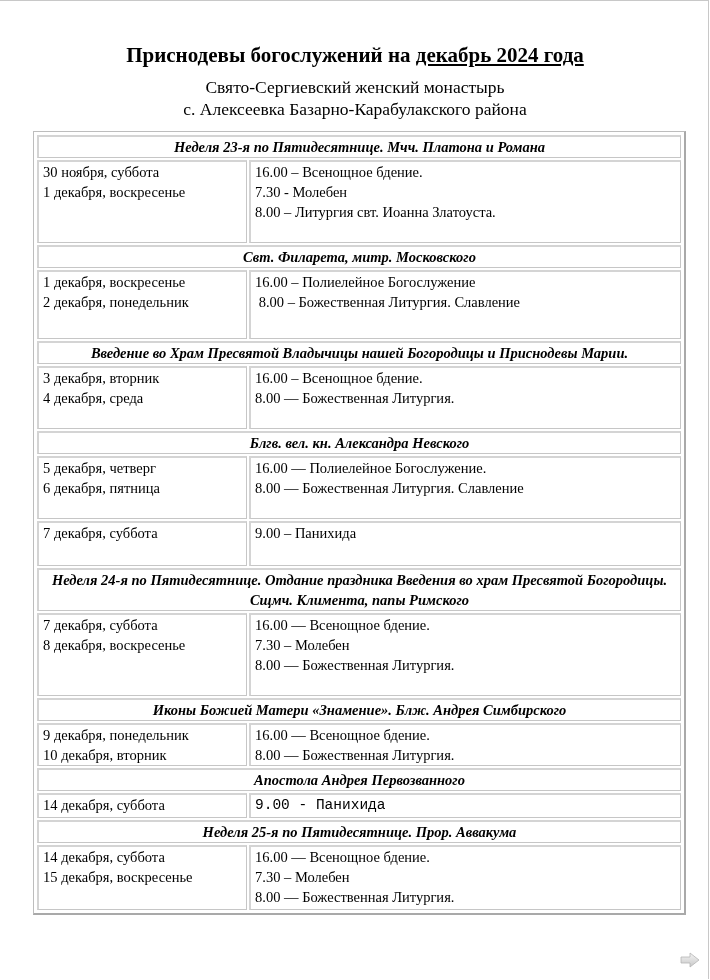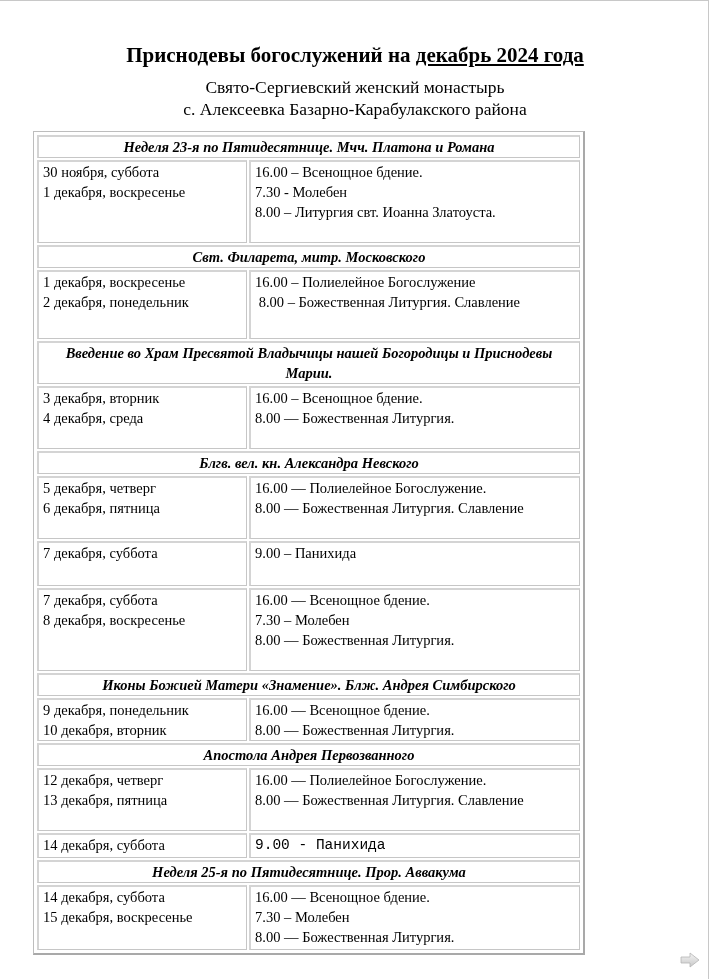--- a/index.html
+++ b/index.html
@@ -41,21 +41,21 @@
       font-size: 17.5px;
       line-height: 22px;
     }
     .sub1 { top: 76px; }
     .sub2 { top: 98px; }
 
     .schedule {
       position: absolute;
       left: 33px;
       top: 131px;
-      width: 552px;
+      width: 653px;
       border: 1px solid #bdbdbd;
       border-right: 2px solid #a9a9a9;
       border-bottom: 2px solid #a9a9a9;
       padding: 1px;
       box-sizing: border-box;
     }
     table.sched {
       width: 100%;
       border-collapse: separate;
       border-spacing: 2px;
@@ -158,20 +158,23 @@
         </tr>
         <tr>
           <td style="width: 205px; height: 42px;">
             <span class="line">7 декабря, суббота</span>
           </td>
           <td style="height: 42px;">
             <span class="line" style="white-space: pre;">9.00 – Панихида</span>
           </td>
         </tr>
         <tr>
+          <td class="head" colspan="2">Неделя 24-я по Пятидесятнице. Отдание праздника Введения во храм Пресвятой Богородицы. Сщмч. Климента, папы Римского</td>
+        </tr>
+        <tr>
           <td style="width: 222px; height: 80px;">
             <span class="line">7 декабря, суббота</span>
             <span class="line">8 декабря, воскресенье</span>
           </td>
           <td style="height: 80px;">
             <span class="line" style="white-space: pre;">16.00 — Всенощное бдение.</span>
             <span class="line" style="white-space: pre;">7.30 – Молебен</span>
             <span class="line" style="white-space: pre;">8.00 — Божественная Литургия.</span>
           </td>
         </tr>
@@ -183,30 +186,20 @@
             <span class="line">9 декабря, понедельник</span>
             <span class="line">10 декабря, вторник</span>
           </td>
           <td style="height: 40px;">
             <span class="line" style="white-space: pre;">16.00 — Всенощное бдение.</span>
             <span class="line" style="white-space: pre;">8.00 — Божественная Литургия.</span>
           </td>
         </tr>
         <tr>
           <td class="head" colspan="2">Апостола Андрея Первозванного</td>
-        </tr>
-        <tr>
-          <td style="width: 222px; height: 60px;">
-            <span class="line">12 декабря, четверг</span>
-            <span class="line">13 декабря, пятница</span>
-          </td>
-          <td style="height: 60px;">
-            <span class="line" style="white-space: pre;">16.00 — Полиелейное Богослужение.</span>
-            <span class="line" style="white-space: pre;">8.00 — Божественная Литургия. Славление</span>
-          </td>
         </tr>
         <tr>
           <td style="width: 222px; height: 22px;">
             <span class="line">14 декабря, суббота</span>
           </td>
           <td style="height: 22px;">
             <span class="line" style="white-space: pre; font-family: Liberation Mono, monospace;">9.00 - Панихида</span>
           </td>
         </tr>
         <tr>

